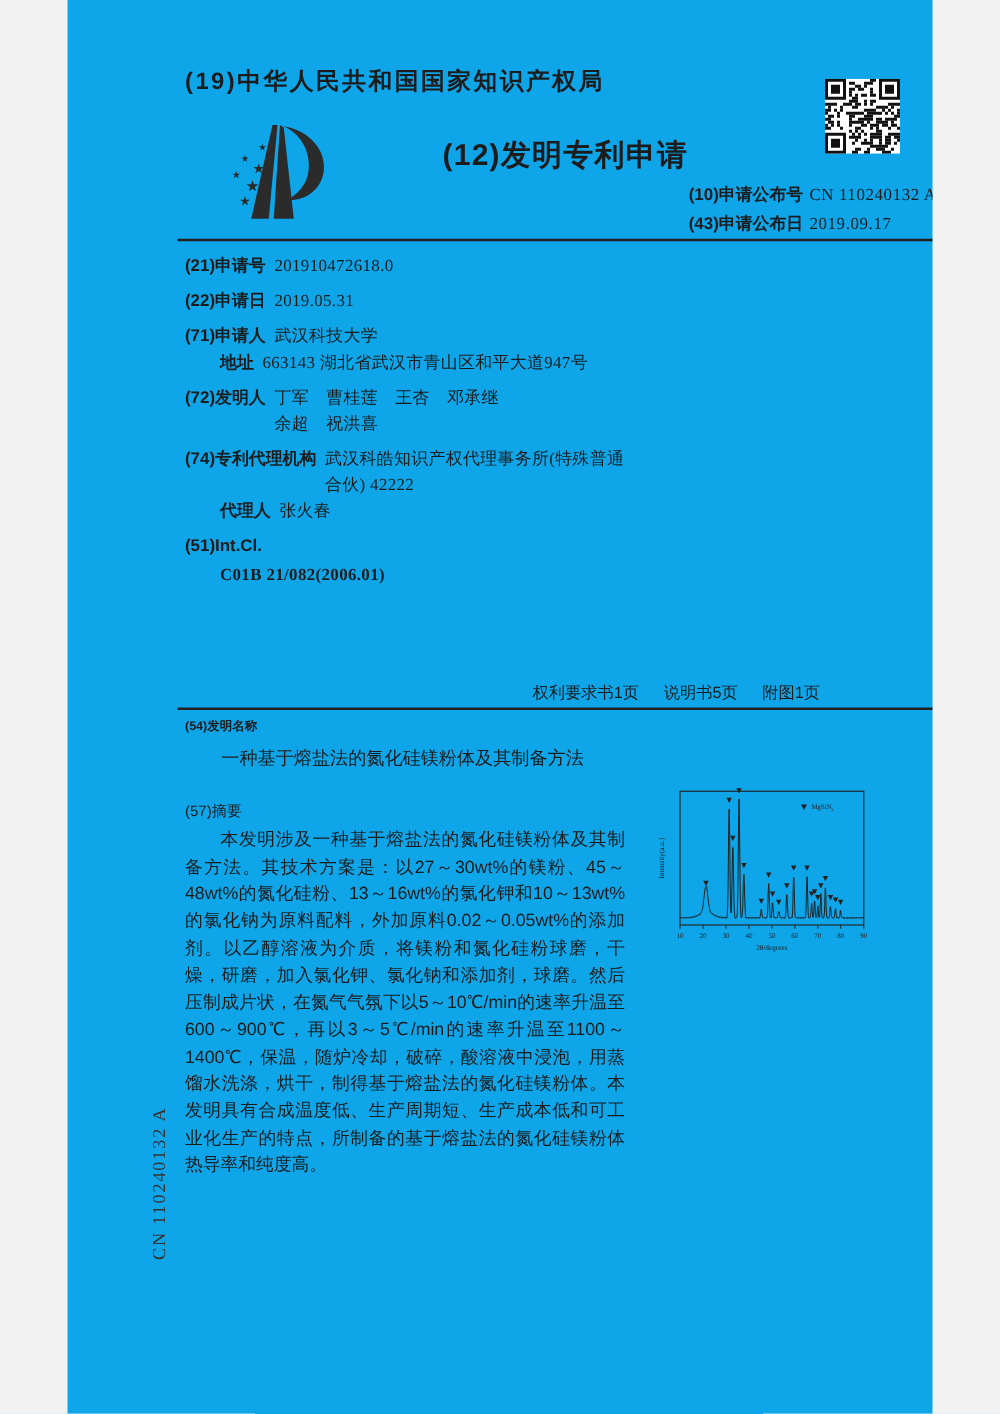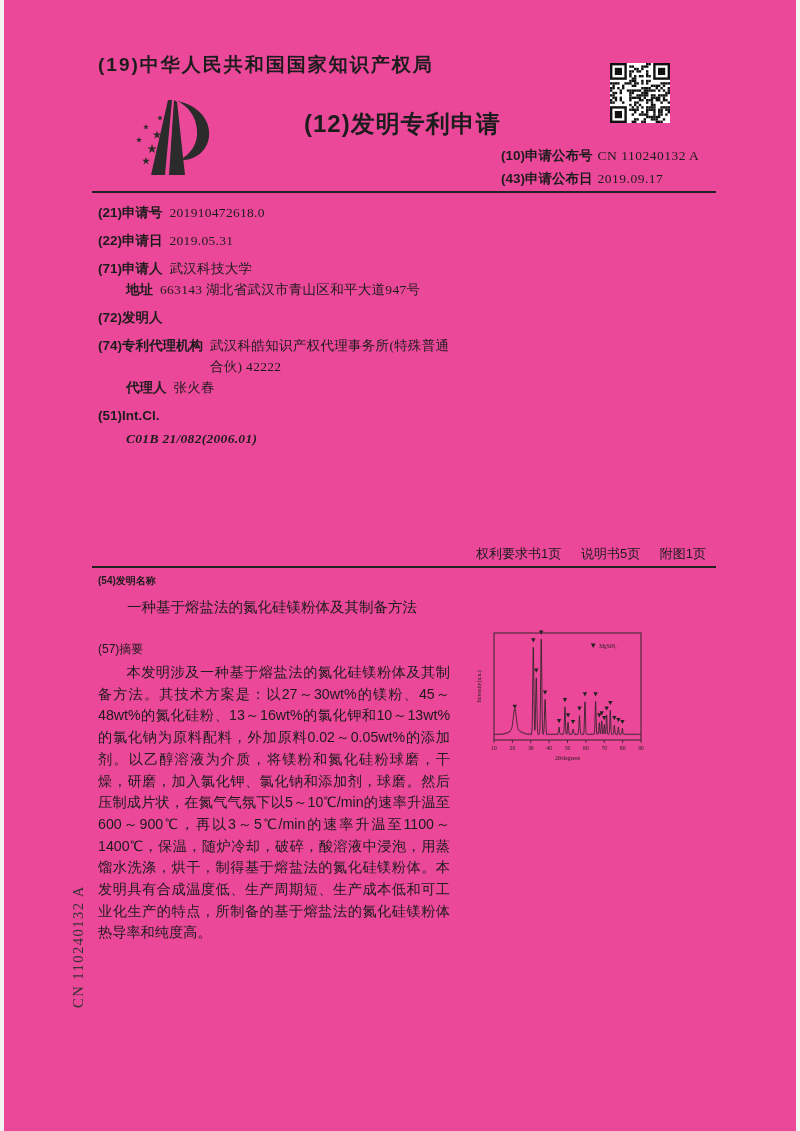--- a/index.html
+++ b/index.html
@@ -1,37 +1,37 @@
 <!DOCTYPE html>
 <html><head>
 <meta charset="utf-8">
 <style>
   html,body{margin:0;padding:0;background:#f2f2f2;}
-  .page{position:relative;width:792px;height:1131px;background:#ec4899;margin:0 auto;
+  .page{position:relative;width:692px;height:1131px;background:#0ea5e9;margin:0 auto;
         font-family:"Liberation Sans",sans-serif;color:#1c1c1c;overflow:hidden;}
   
   .office{position:absolute;left:94px;top:52px;font-size:19px;font-weight:700;letter-spacing:2px;white-space:nowrap;}
   .logo{position:absolute;left:120px;top:97px;}
   .doctype{position:absolute;left:300px;top:108px;font-size:24px;font-weight:700;letter-spacing:1px;white-space:nowrap;}
   .qr{position:absolute;left:606px;top:63px;}
   .publine{position:absolute;left:497px;font-size:13.5px;white-space:nowrap;}
   .publine .lbl{font-weight:700;}
   .publine .val{font-family:"Liberation Serif",serif;margin-left:5px;letter-spacing:0.5px;}
   #pub-num{top:147px;}
   #pub-date{top:170px;}
   .rule{position:absolute;left:88px;width:624px;height:2px;background:#222;}
   #rule-top{top:191px;}
   #rule-mid{top:566px;}
   
   .biblio{position:absolute;left:94px;top:202px;width:362px;font-size:13.5px;line-height:21px;}
   .entry{display:flex;margin-bottom:7px;}
   .entry .lbl{font-weight:700;white-space:nowrap;margin-right:7px;}
   .entry .val{font-family:"Liberation Serif",serif;letter-spacing:0.3px;}
   .block{margin-bottom:0;}
-  .ital{font-style:italic;font-weight:700;}
+  .ital{font-weight:700;}
   
   .pages{position:absolute;right:90px;top:545px;font-size:13px;white-space:nowrap;}
   .pages span{margin-left:16px;}
   
   .t-label{position:absolute;left:94px;top:574px;font-weight:700;font-size:10px;}
   .t-text{position:absolute;left:94px;top:596px;width:352px;font-size:14.5px;line-height:22px;text-indent:2em;}
   .a-label{position:absolute;left:94px;top:641px;font-weight:400;font-size:12px;}
   .a-text{position:absolute;left:94px;top:662px;width:352px;font-size:14.2px;line-height:21.7px;
           text-align:justify;text-indent:2em;}
   
@@ -312,20 +312,24 @@
         <span class="val">武汉科技大学</span>
       </div>
       <div class="entry" style="margin-left:28px;">
         <span class="lbl">地址</span>
         <span class="val">663143 湖北省武汉市青山区和平大道947号</span>
       </div>
     </div>
 
     <div class="entry">
       <span class="lbl">(72)发明人</span>
+      <span class="val">
+        <div>丁军　曹桂莲　王杏　邓承继</div>
+        <div>余超　祝洪喜</div>
+      </span>
     </div>
 
     <div class="block">
       <div class="entry" style="margin-bottom:0;">
         <span class="lbl">(74)专利代理机构</span>
         <span class="val">武汉科皓知识产权代理事务所(特殊普通合伙) 42222</span>
       </div>
       <div class="entry" style="margin-left:28px;">
         <span class="lbl">代理人</span>
         <span class="val">张火春</span>

